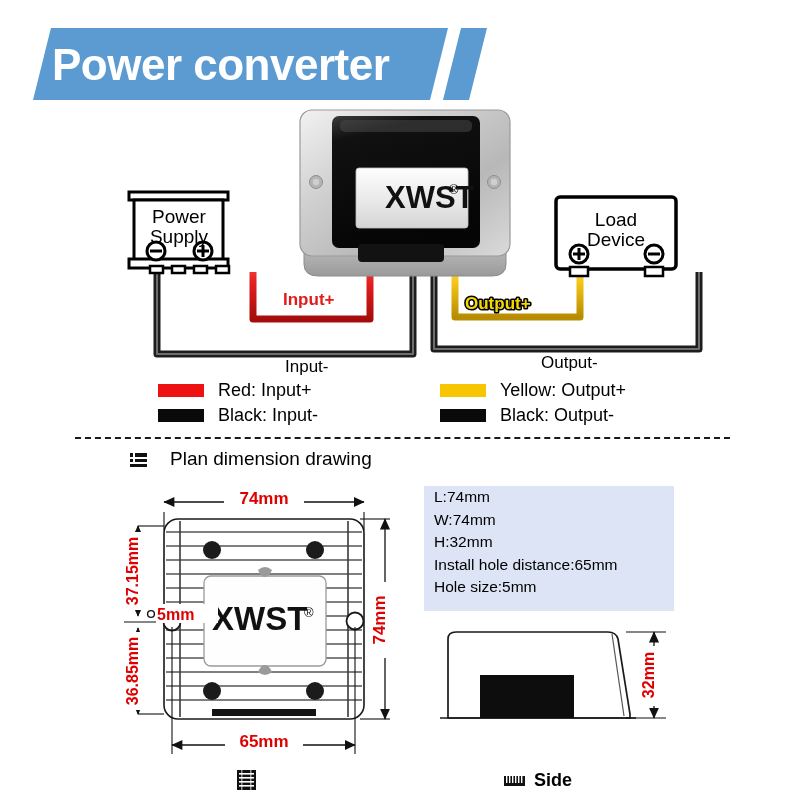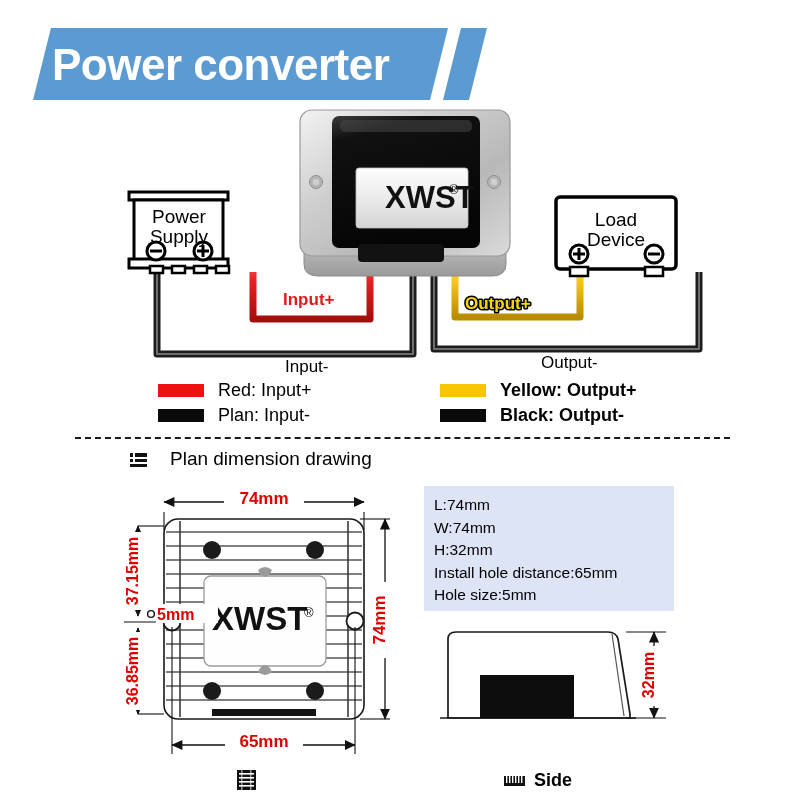--- a/index.html
+++ b/index.html
@@ -59,21 +59,21 @@
   .wiring { position: absolute; left: 0; top: 104px; width: 800px; height: 275px; }
 
   
   .legend {
     position: absolute;
     left: 0; top: 378px;
     width: 746px; height: 50px;
   }
   .legend-col { position: absolute; top: 0; }
   .legend-col.left  { left: 158px; }
-  .legend-col.right { left: 440px; font-weight: bold; }
+  .legend-col.right { left: 440px; }
   .legend-row {
     display: flex;
     align-items: center;
     height: 25px;
   }
   .legend-sw {
     width: 46px; height: 13px;
     margin-right: 14px;
     flex: none;
   }
@@ -98,21 +98,21 @@
   }
   .sec-icon { width: 17px; height: 15px; display: block; }
   .section-title { font-size: 19px; }
 
   
   .spec-panel {
     position: absolute;
     left: 424px; top: 486px;
     width: 250px; height: 125px;
     background: #dde4f6;
-    padding: 8px 0 0 10px;
+    padding: 0 0 0 10px;
     box-sizing: border-box;
   }
   .spec-line {
     font-size: 15.5px;
     line-height: 22.5px;
     white-space: nowrap;
   }
 
   
   .front-view { position: absolute; left: 108px; top: 482px; width: 305px; height: 300px; }
@@ -274,21 +274,21 @@
   </div>
 
   <div class="legend">
     <div class="legend-col left">
       <div class="legend-row">
         <span class="legend-sw" style="background:#ee1111"></span>
         <span class="legend-label">Red: Input+</span>
       </div>
       <div class="legend-row">
         <span class="legend-sw" style="background:#0a0a0a"></span>
-        <span class="legend-label">Plan: Input-</span>
+        <span class="legend-label">Black: Input-</span>
       </div>
     </div>
     <div class="legend-col right">
       <div class="legend-row">
         <span class="legend-sw" style="background:#f7c600"></span>
         <span class="legend-label">Yellow: Output+</span>
       </div>
       <div class="legend-row">
         <span class="legend-sw" style="background:#0a0a0a"></span>
         <span class="legend-label">Black: Output-</span>

